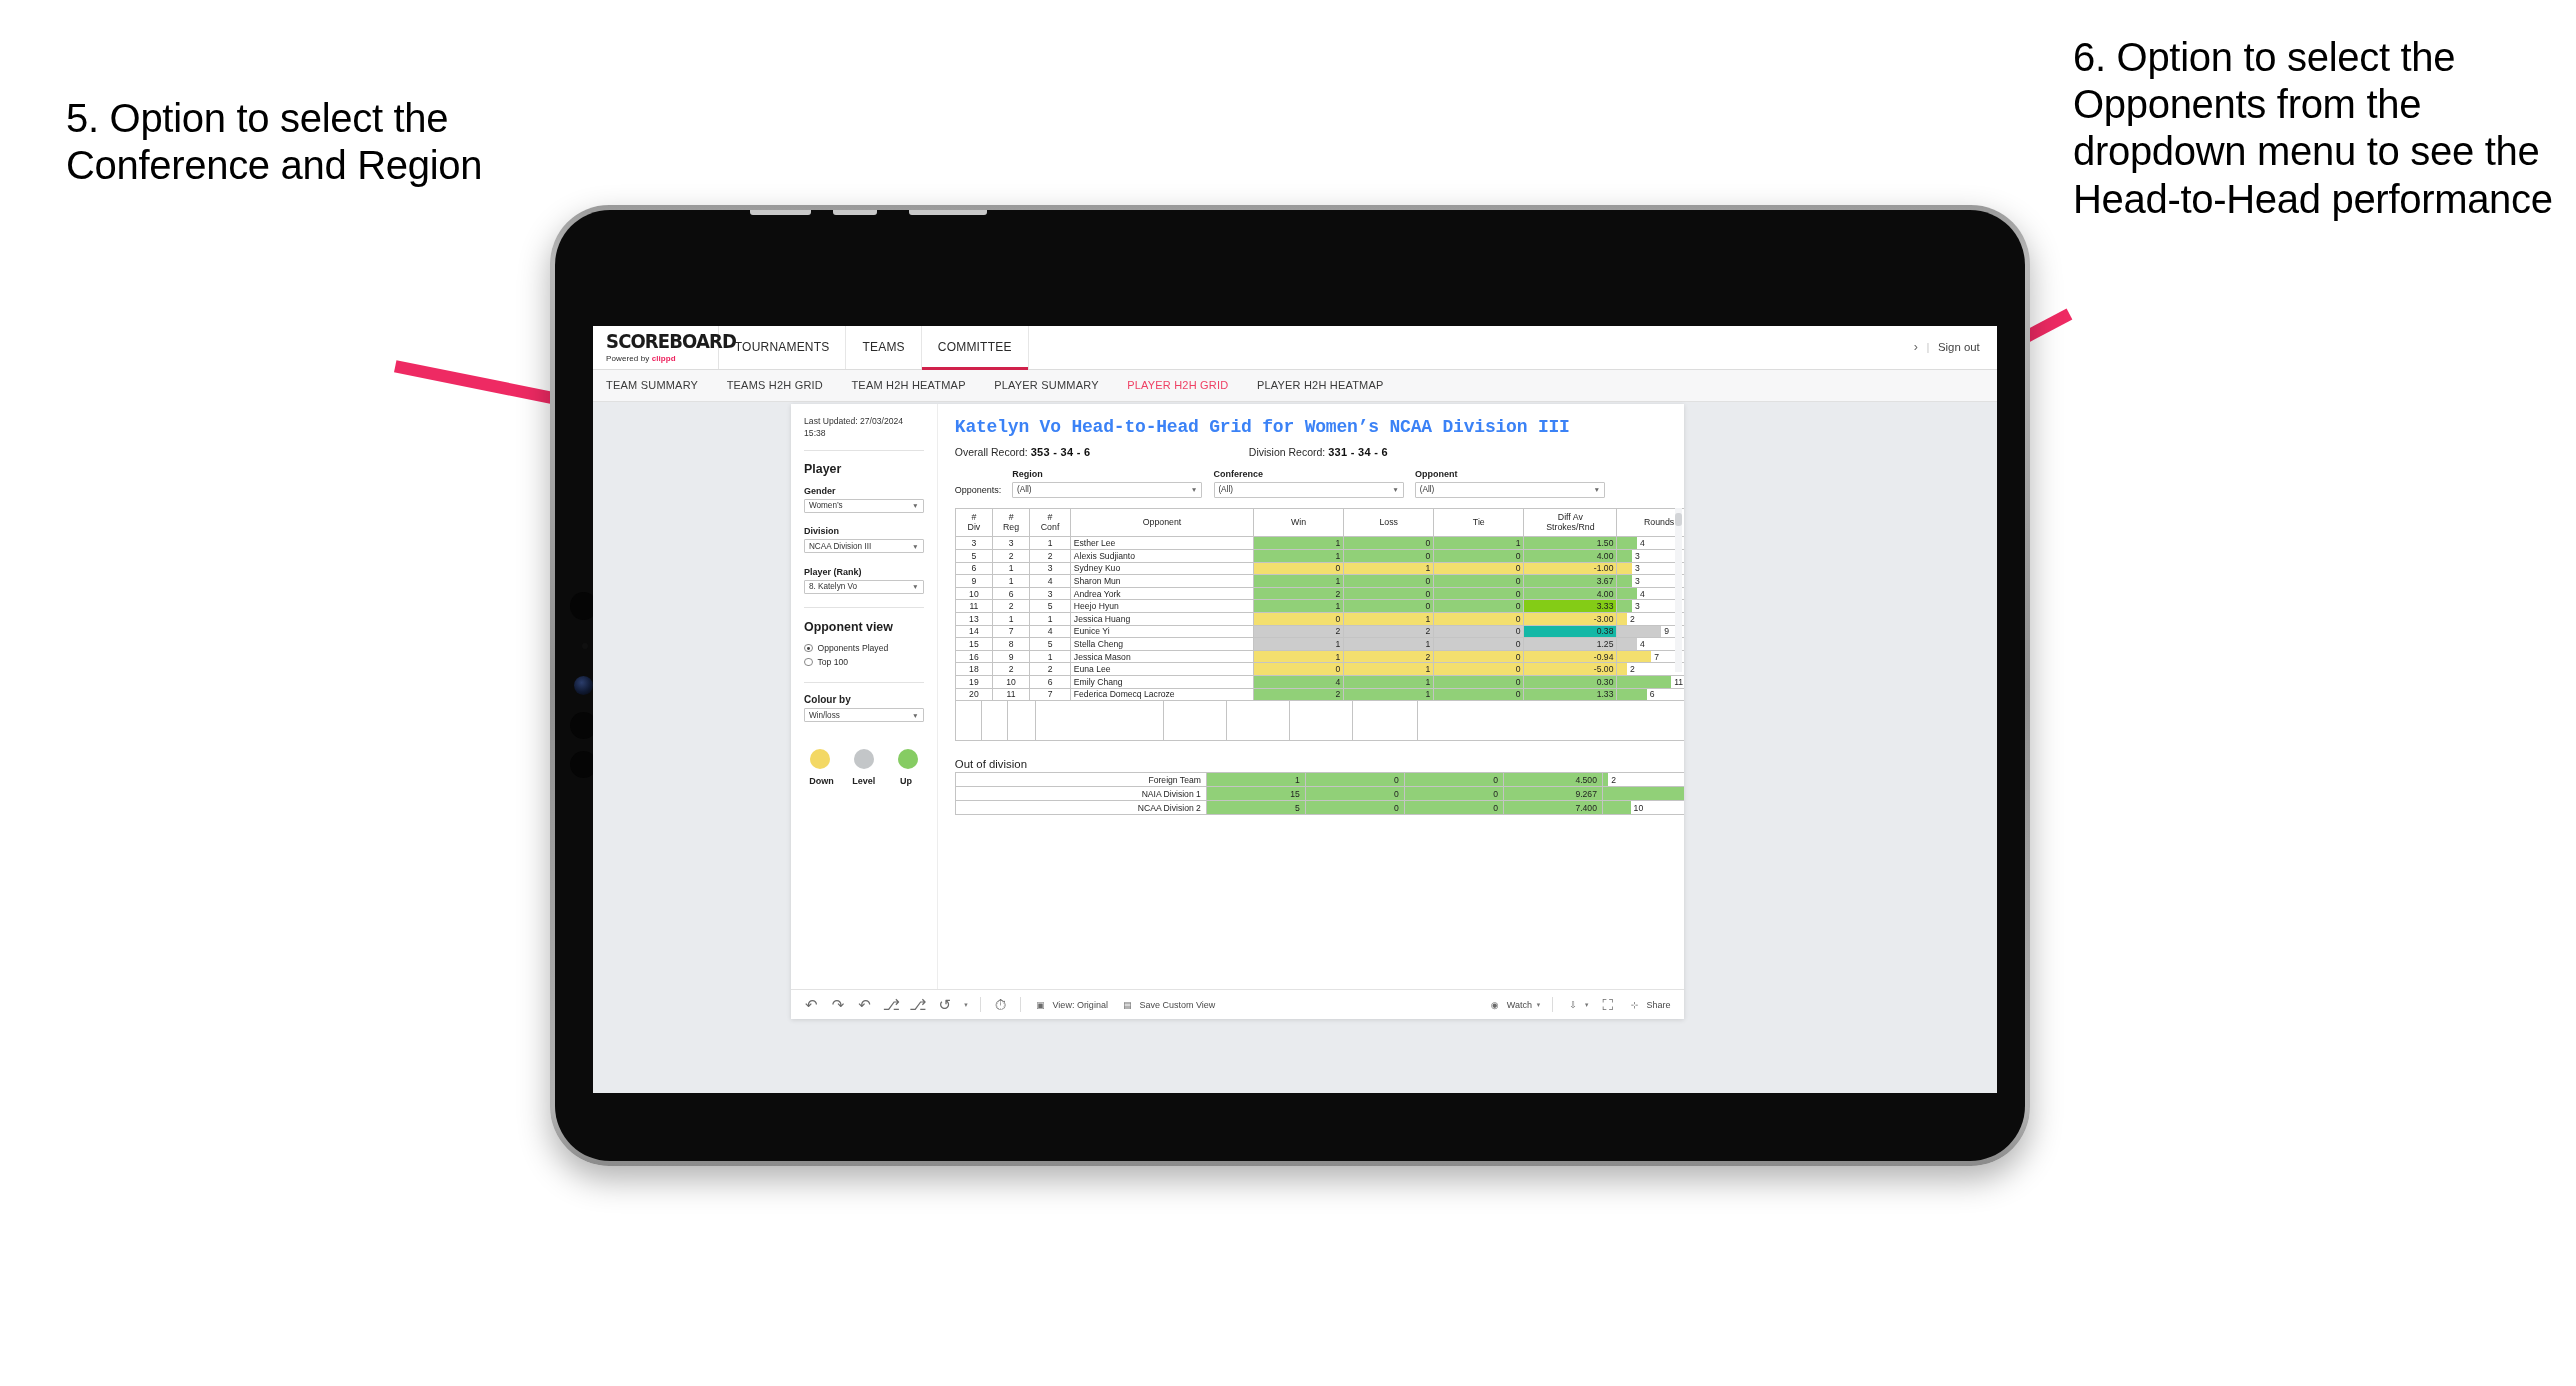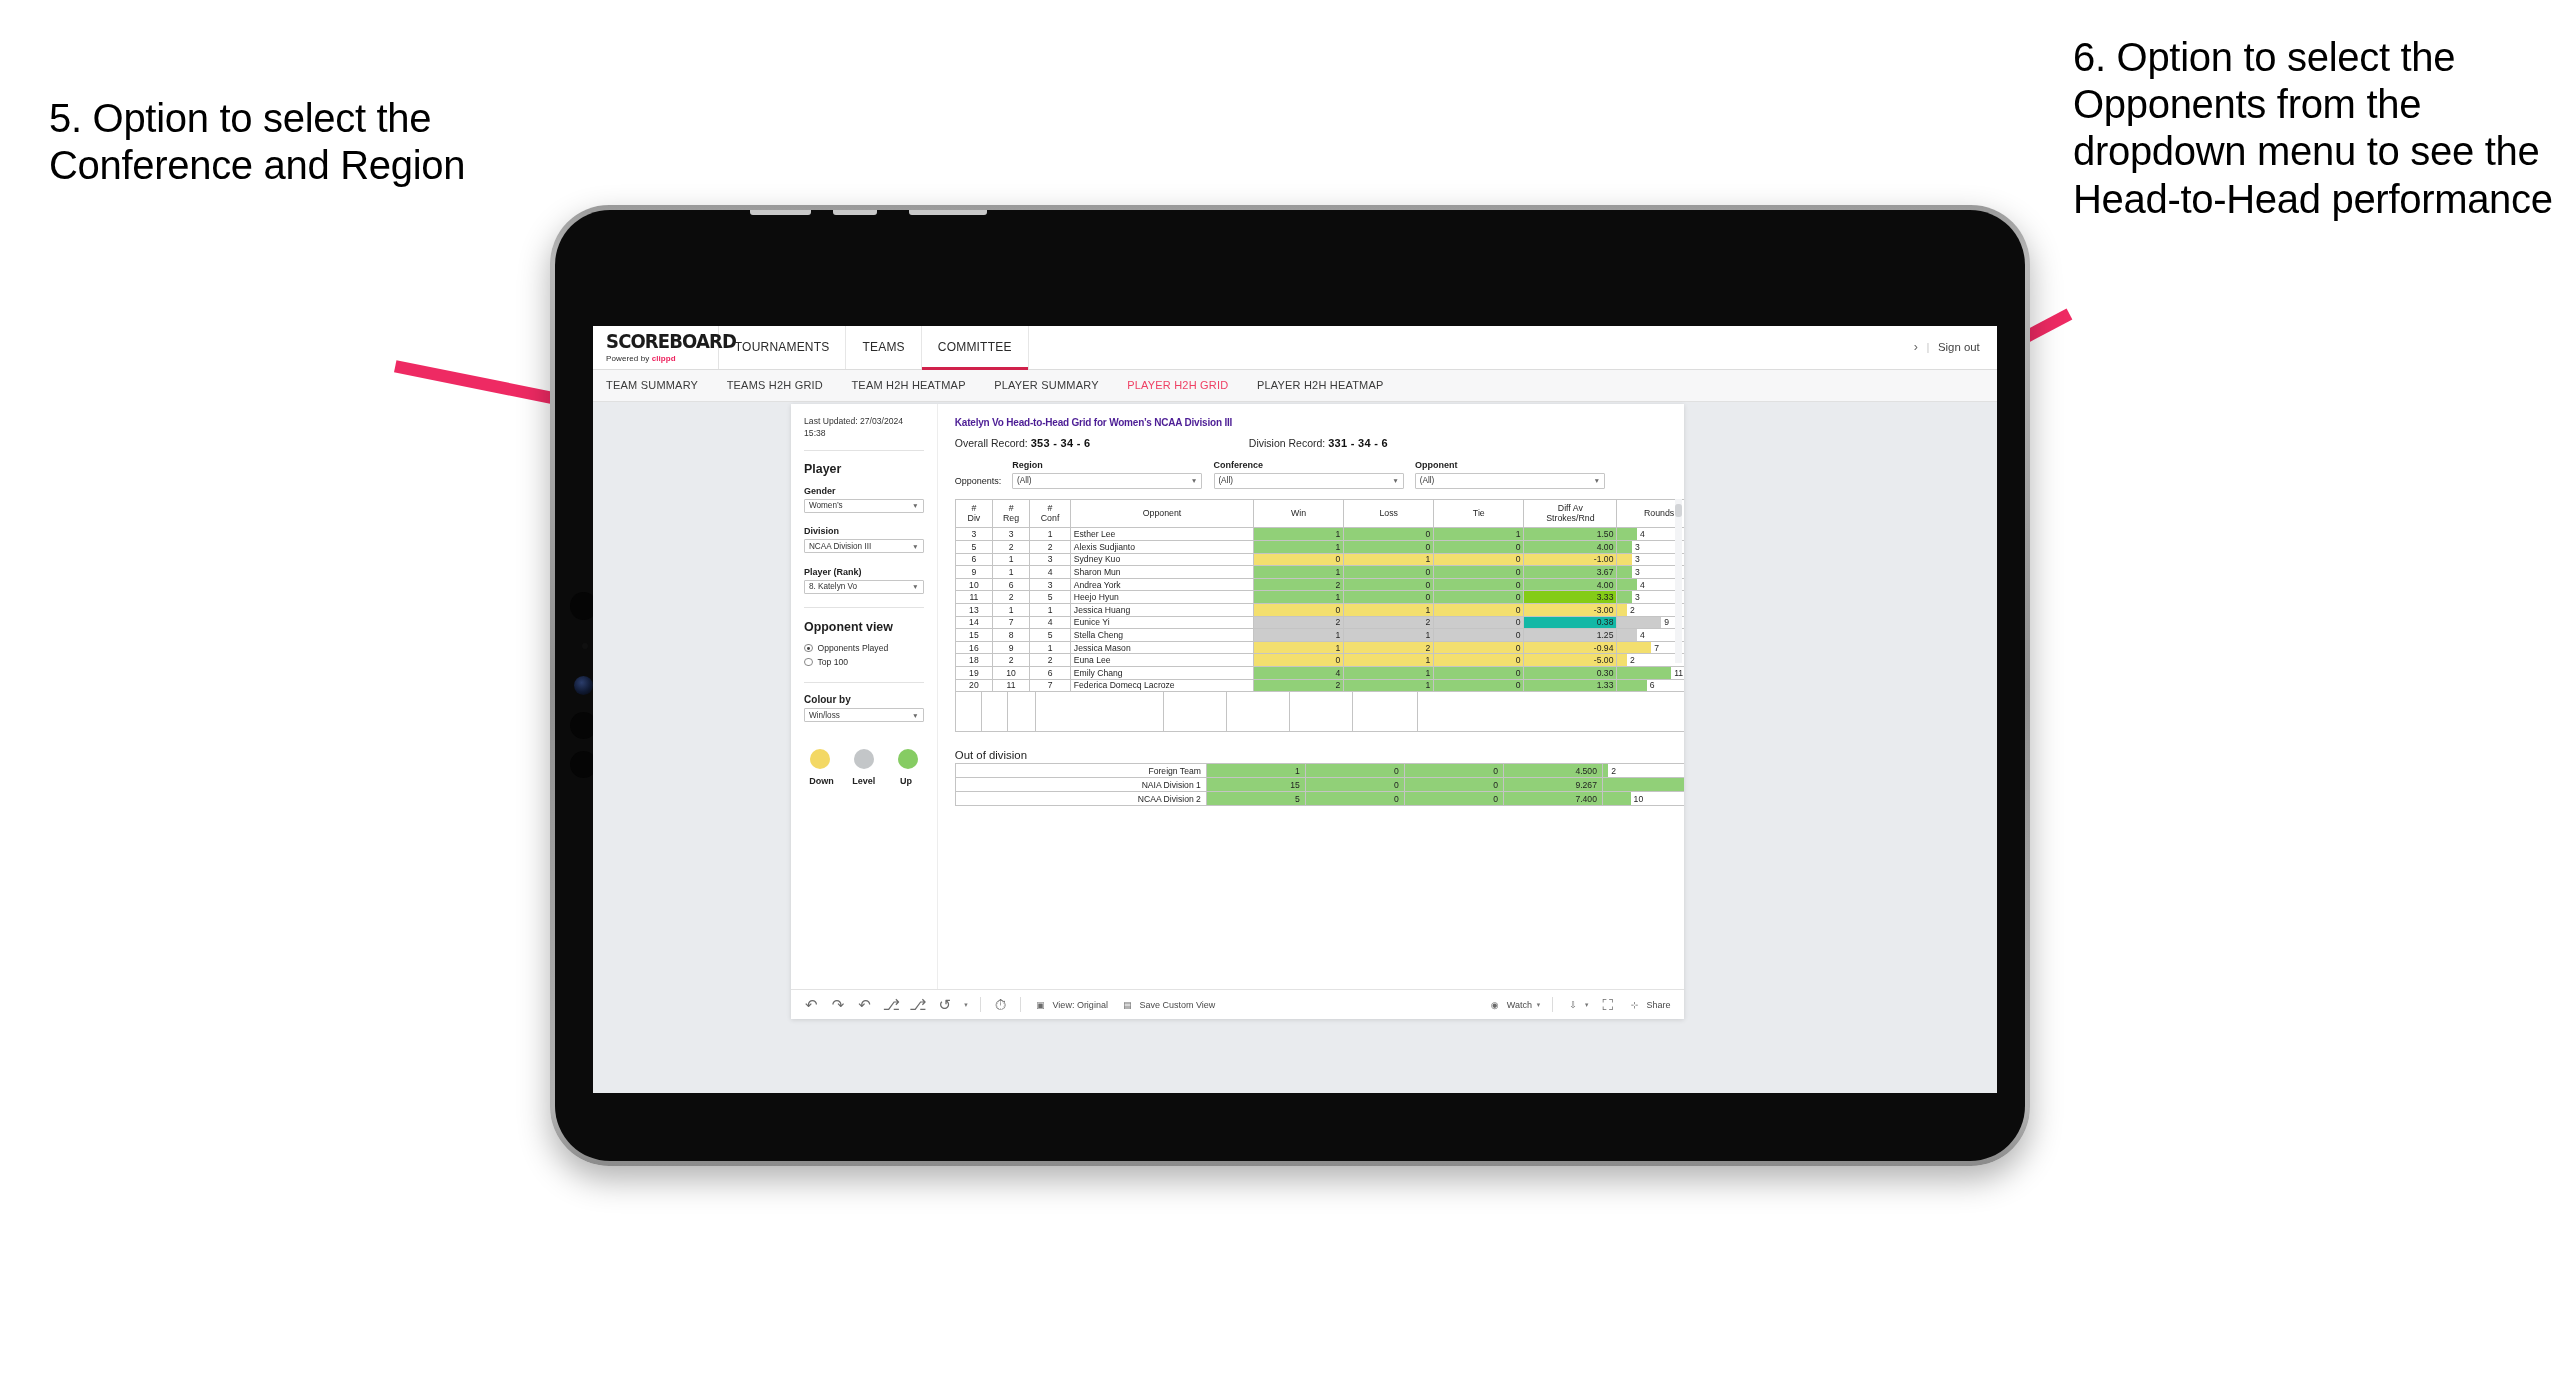--- a/index.html
+++ b/index.html
@@ -14,21 +14,21 @@
   
   .annot {
     position: absolute;
     color: #000;
     font-family: "Liberation Sans", sans-serif;
     font-size: 40px;
     line-height: 1.18;
     font-weight: 400;
     letter-spacing: -0.3px;
   }
-  #annot-left  { left: 49px;  top: 95px;  width: 476px; }
+  #annot-left  { left: 66px;  top: 95px;  width: 476px; }
   #annot-right { left: 2073px; top: 34px;  width: 504px; }
 
   .arrow-svg { position: absolute; left:0; top:0; width:2576px; height:1386px; pointer-events:none; }
 
   
   #tablet {
     position: absolute;
     left: 550px; top: 205px;
     width: 1480px; height: 961px;
     border-radius: 59px;
@@ -137,21 +137,21 @@
   }
   .radio-label { font-size: 8.6px; color:#2c2c2c; }
 
   .legend-dots { display:flex; justify-content:space-between; padding: 0 5.7px; margin-top: 27px; }
   .legend-dot { width: 20px; height:20px; border-radius:50%; }
   .legend-labels { display:flex; justify-content:space-between; padding:0 1.9px; margin-top: 6.7px; }
   .legend-labels span { font-size: 9px; color:#222; font-weight:600; width:31px; text-align:center;}
 
   
   #wb-main { flex:1; padding: 13.3px 15px 0 17px; overflow:hidden; }
-  .viz-title { font-size: 10px; font-weight:700; color:#4c1d95; letter-spacing:-0.2px; }
+  .viz-title { font-size: 18px; font-weight:700; color:#3b82f6; letter-spacing:-0.2px;font-family:Liberation Mono, monospace; }
   .rec-row { display:flex; margin-top: 8.6px; font-size: 10.5px; color:#2a2a2a;gap:28px; }
   .rec-row .rec { width: 266px; }
   .rec b { font-weight:700; font-size: 11px; color:#111; letter-spacing:0.3px;}
 
   .filters { display:flex; align-items:flex-end; margin-top: 11.4px; gap: 11.4px; }
   .filters-lead { font-size: 9px; color:#222; padding-bottom: 2.9px; width: 46px; }
   .filter { width: 190px; }
   .filter-label { font-size: 9px; font-weight:700; color:#1d1d1d; margin-bottom: 2.9px; }
 
   

